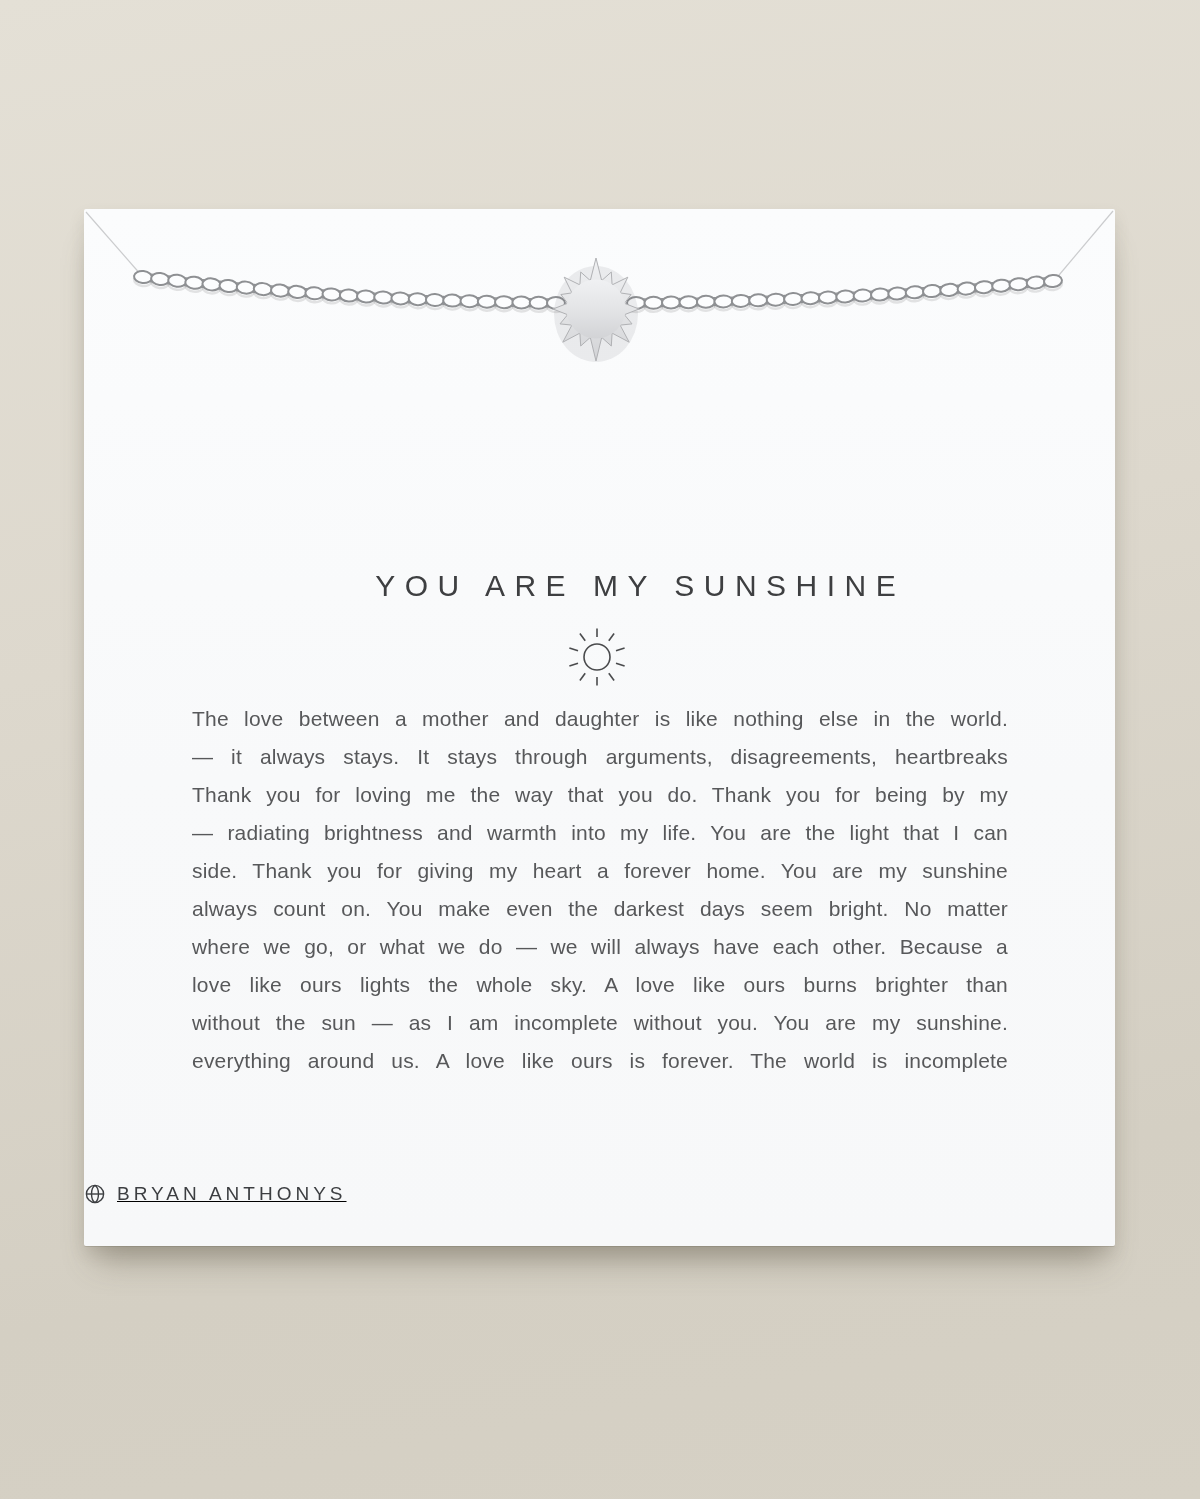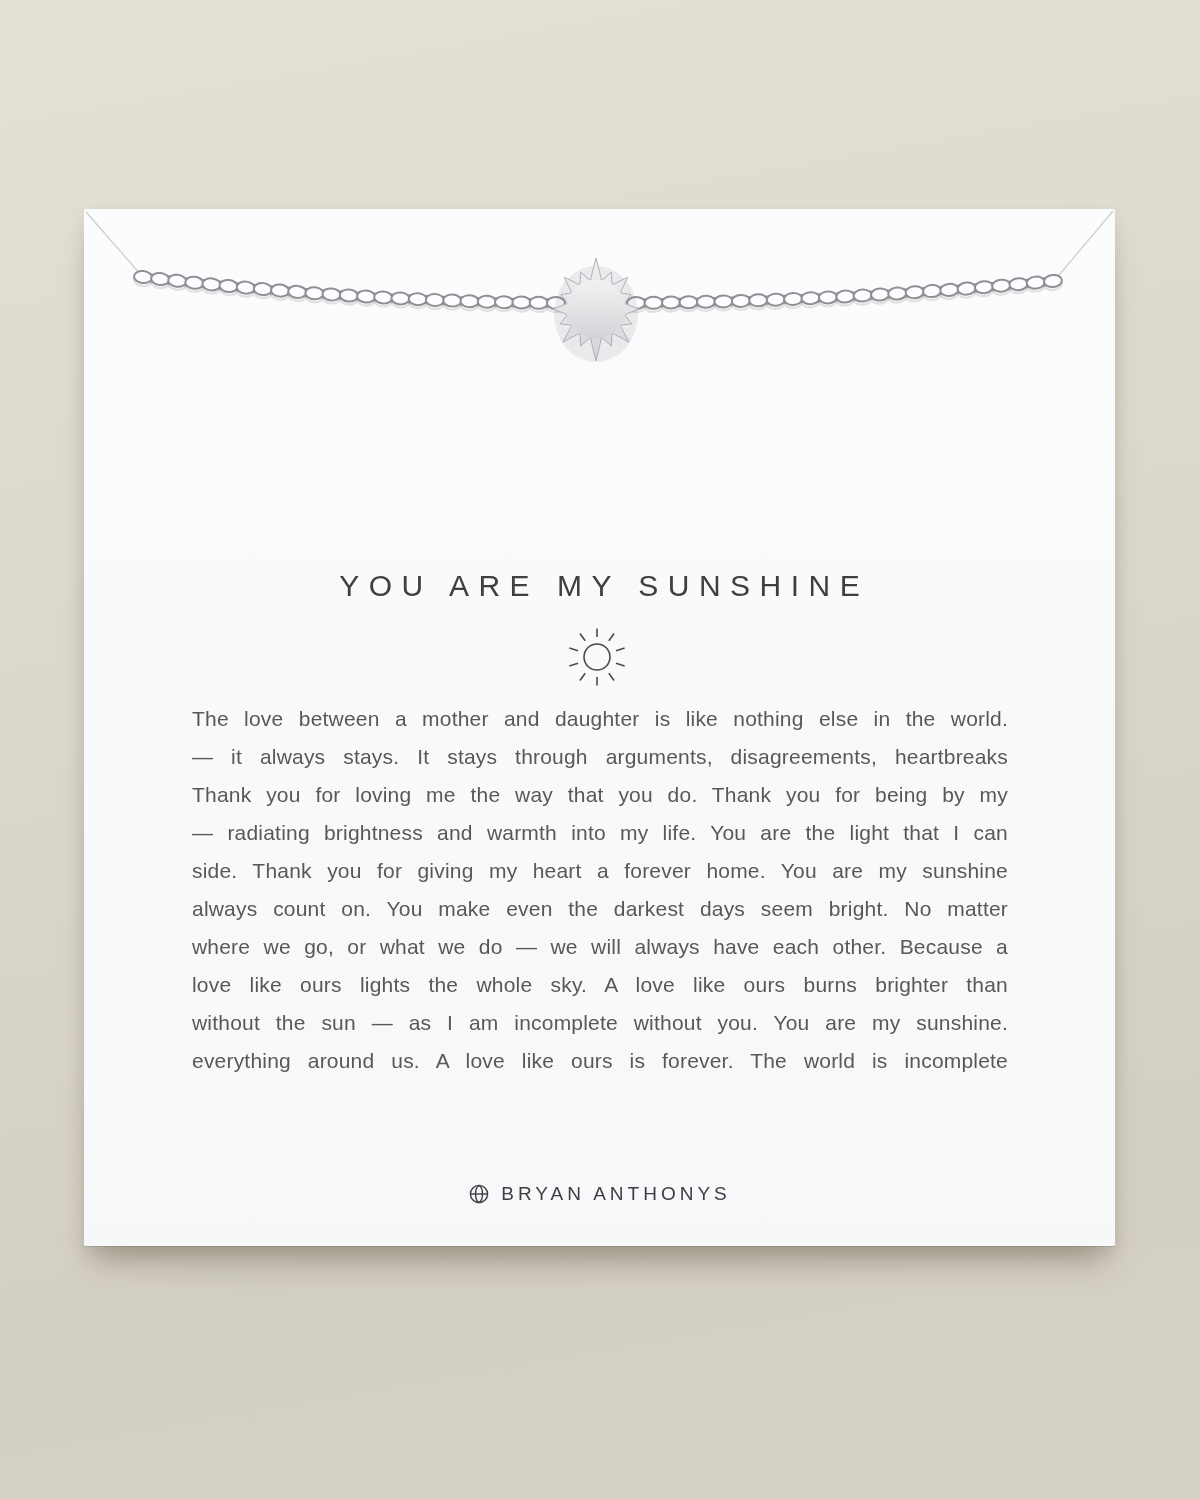--- a/index.html
+++ b/index.html
@@ -25,20 +25,21 @@
     left:84px;top:569px;
     width:1031px;
     margin:0;
     text-align:center;
     font-size:30px;
     font-weight:300;
     letter-spacing:9.5px;
     text-indent:9.5px;
     color:#3e3f41;
     line-height:34px;
+    padding-left:36px;
   }
   .sun-divider{
     position:absolute;
     left:567px;top:627px;
   }
   .message{
     position:absolute;
     left:192px;top:700px;
     width:816px;
     color:#57585a;
@@ -55,22 +56,22 @@
     white-space:normal;
     height:38px;
     overflow:hidden;
   }
   .brand-row{
     position:absolute;
     left:84px;top:1183px;
     width:1031px;
     display:flex;
     align-items:center;
-    justify-content:center;
     gap:11px;
+    text-decoration:underline;
   }
   .brand-name{
     font-size:19px;
     font-weight:400;
     letter-spacing:4px;
     color:#3c3e41;
   }
   .overlay{
     position:absolute;
     left:0;top:0;

